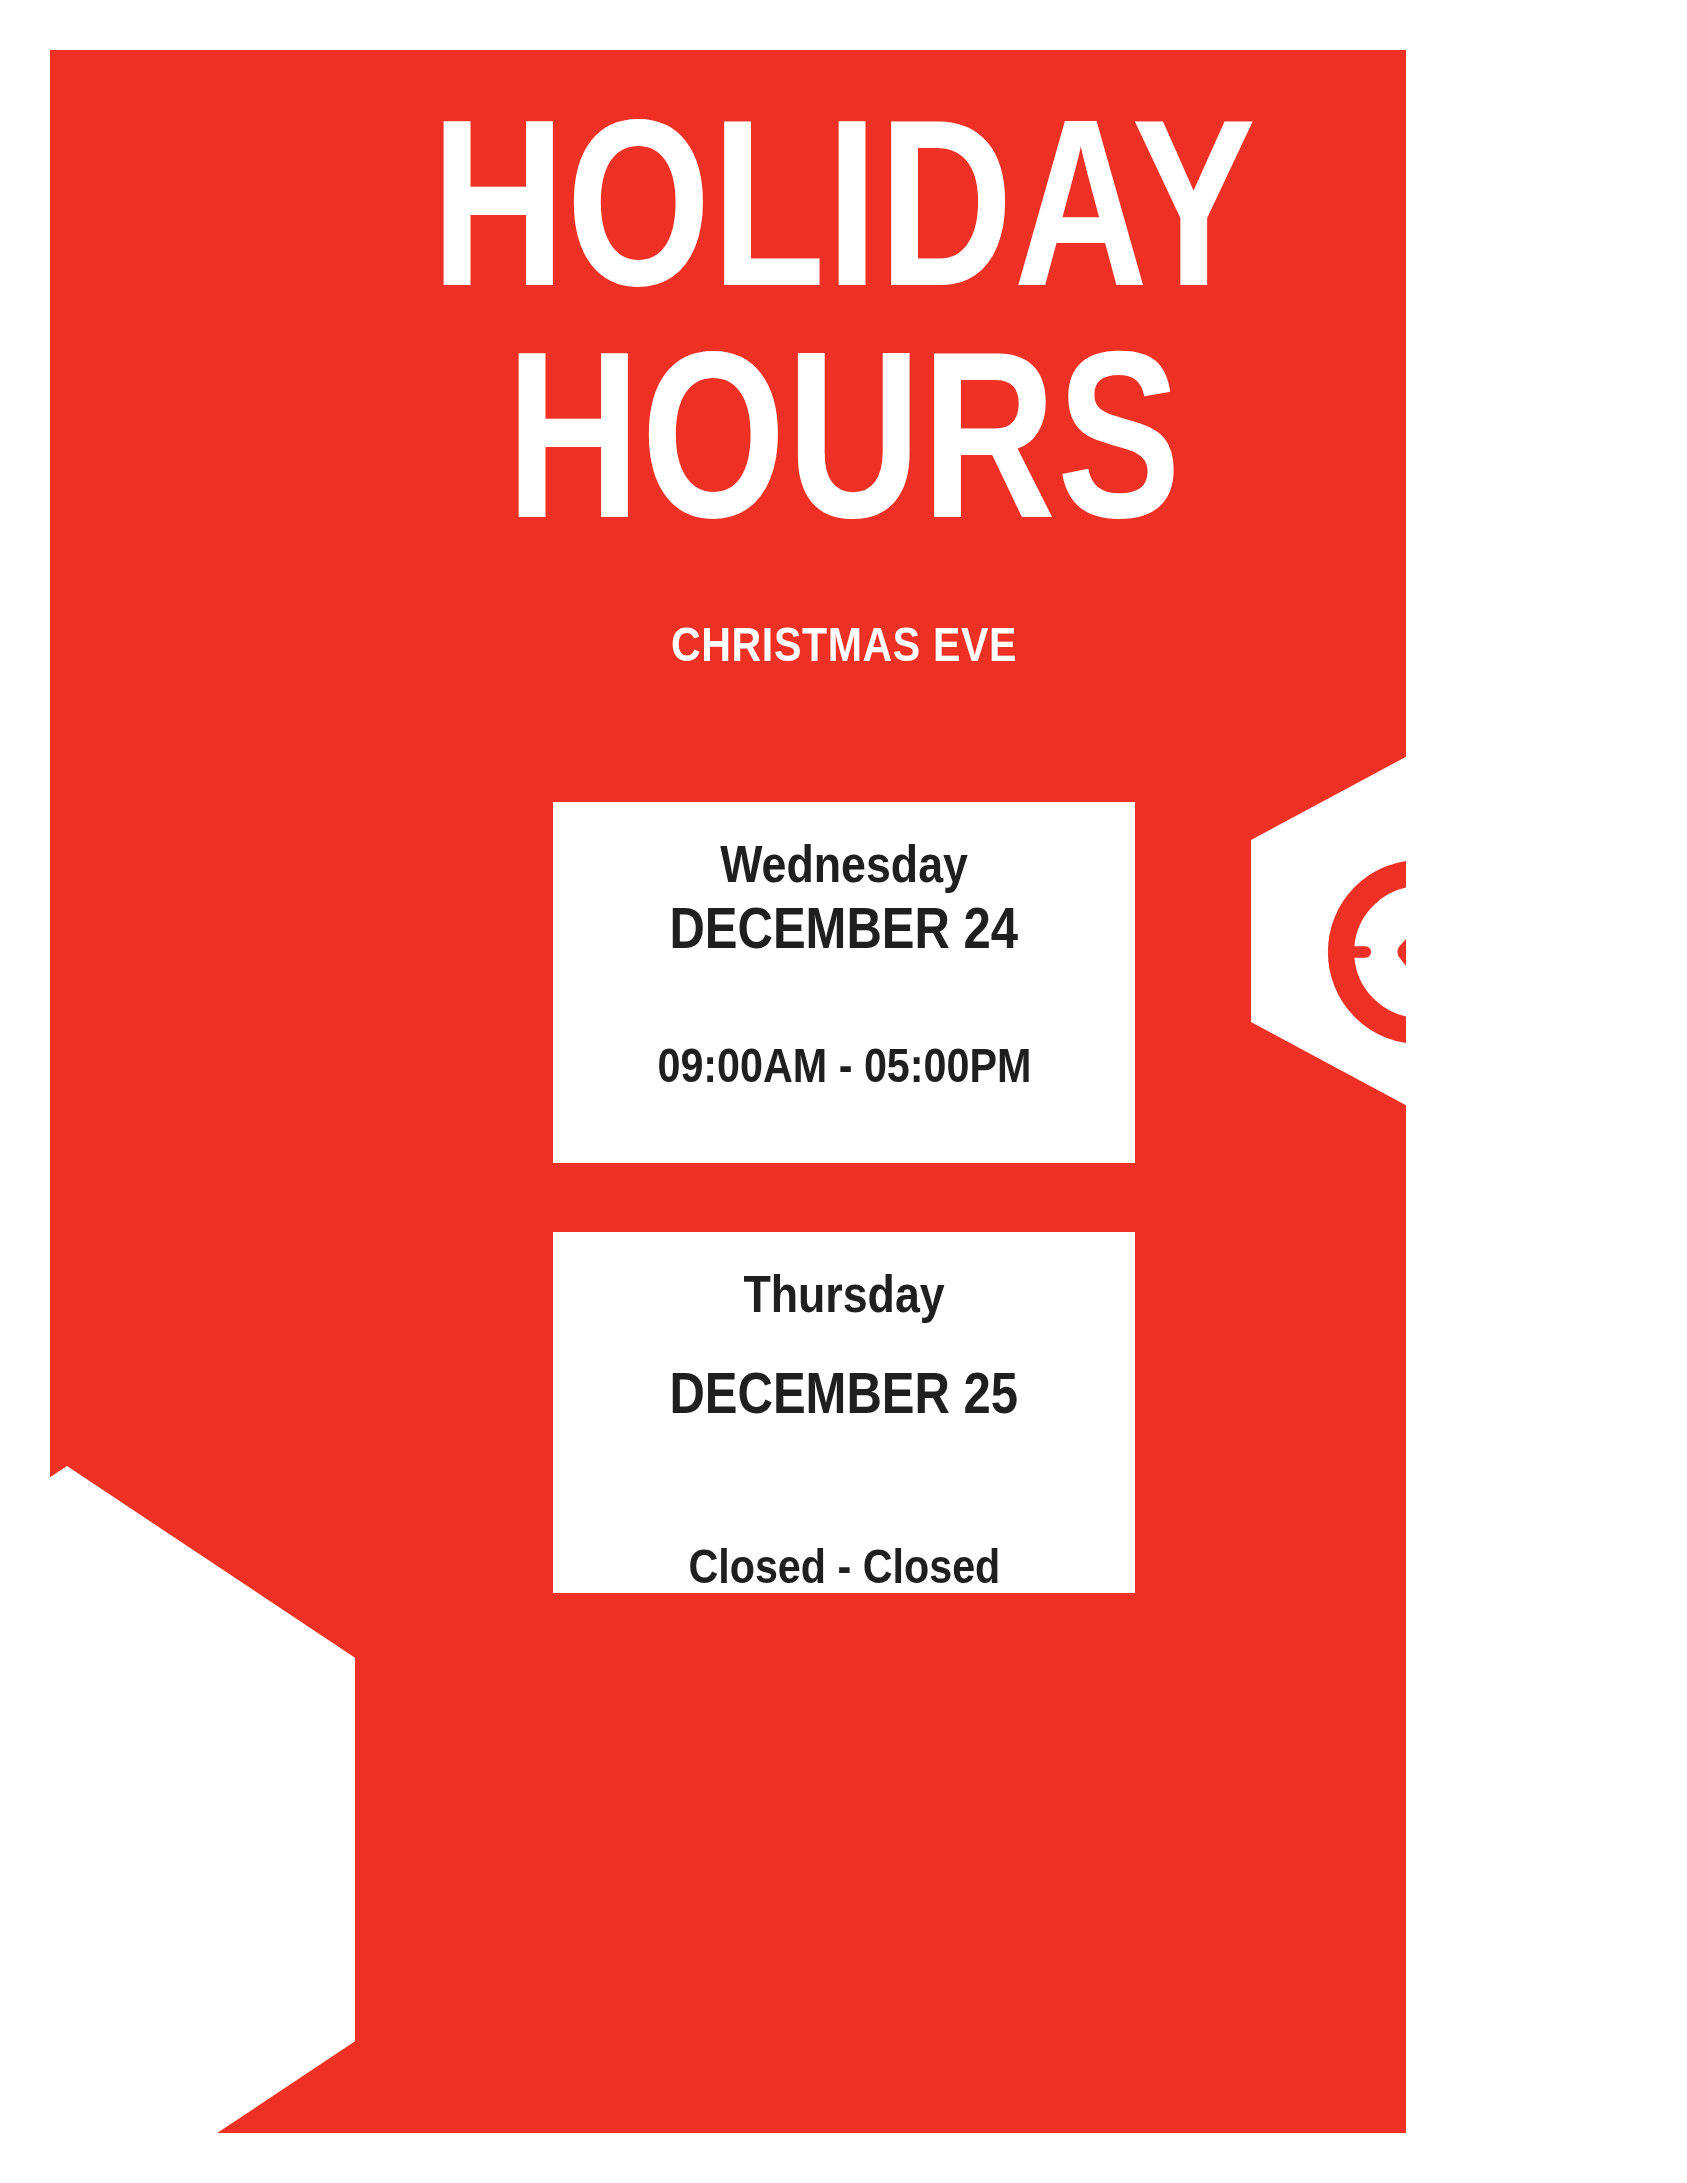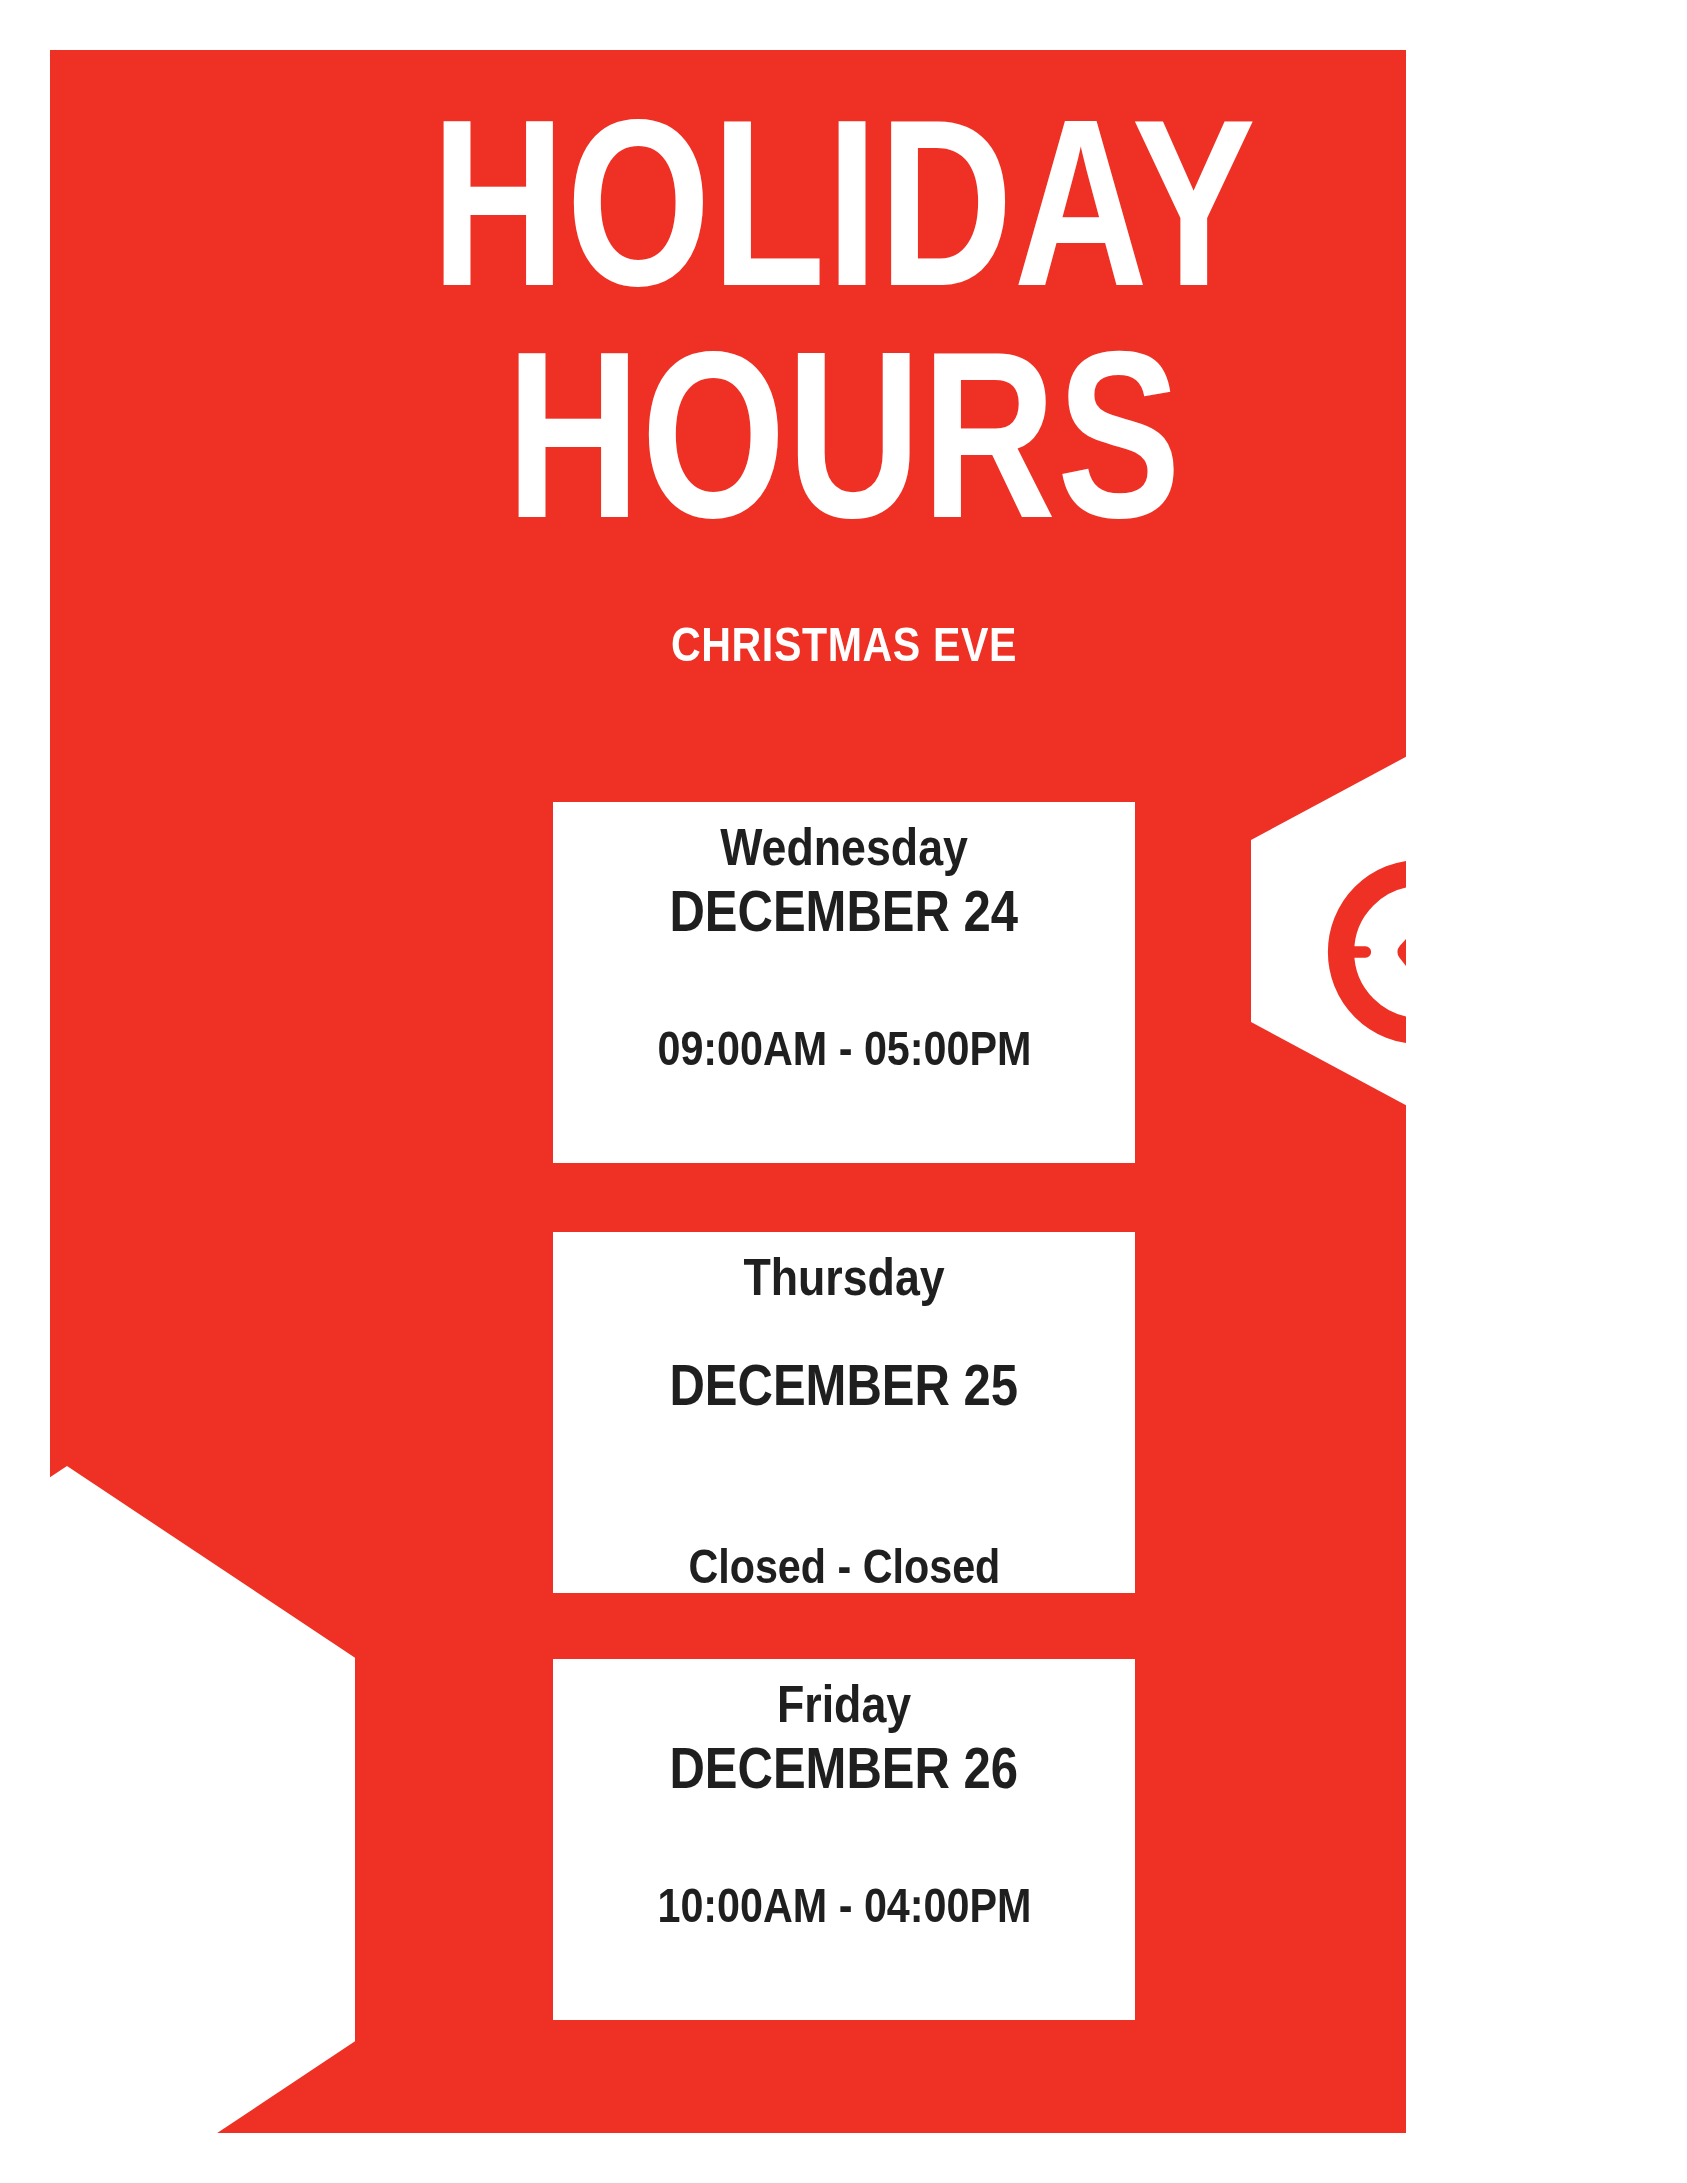--- a/index.html
+++ b/index.html
@@ -114,21 +114,21 @@
   .hours-card {
     position: absolute;
     left: 503px;      
     width: 582px;
     height: 361px;
     background: #ffffff;
     display: flex;
     flex-direction: column;
     align-items: center;
     box-sizing: border-box;
-    padding-top: 17px;
+    padding-top: 34px;
   }
   #hours-card-0 { top: 752px; }  
   #hours-card-1 { top: 1182px; justify-content: space-between; }  
   #hours-card-2 { top: 1609px; }  
 
   .card-day {
     color: #1f1f1f;
     font-family: "Liberation Sans Narrow", "Liberation Sans", sans-serif;
     font-weight: bold;
     font-size: 52px;
@@ -192,20 +192,15 @@
     <div class="card-date">DECEMBER 24</div>
     <div class="card-time">09:00AM - 05:00PM</div>
   </div>
 
   <div class="hours-card" id="hours-card-1">
     <div class="card-day">Thursday</div>
     <div class="card-date">DECEMBER 25</div>
     <div class="card-time">Closed - Closed</div>
   </div>
 
-  <div class="hours-card" id="hours-card-2">
-    <div class="card-day">Friday</div>
-    <div class="card-date">DECEMBER 26</div>
-    <div class="card-time">10:00AM - 04:00PM</div>
-  </div>
 
 </div>
 
 
 </body></html>

